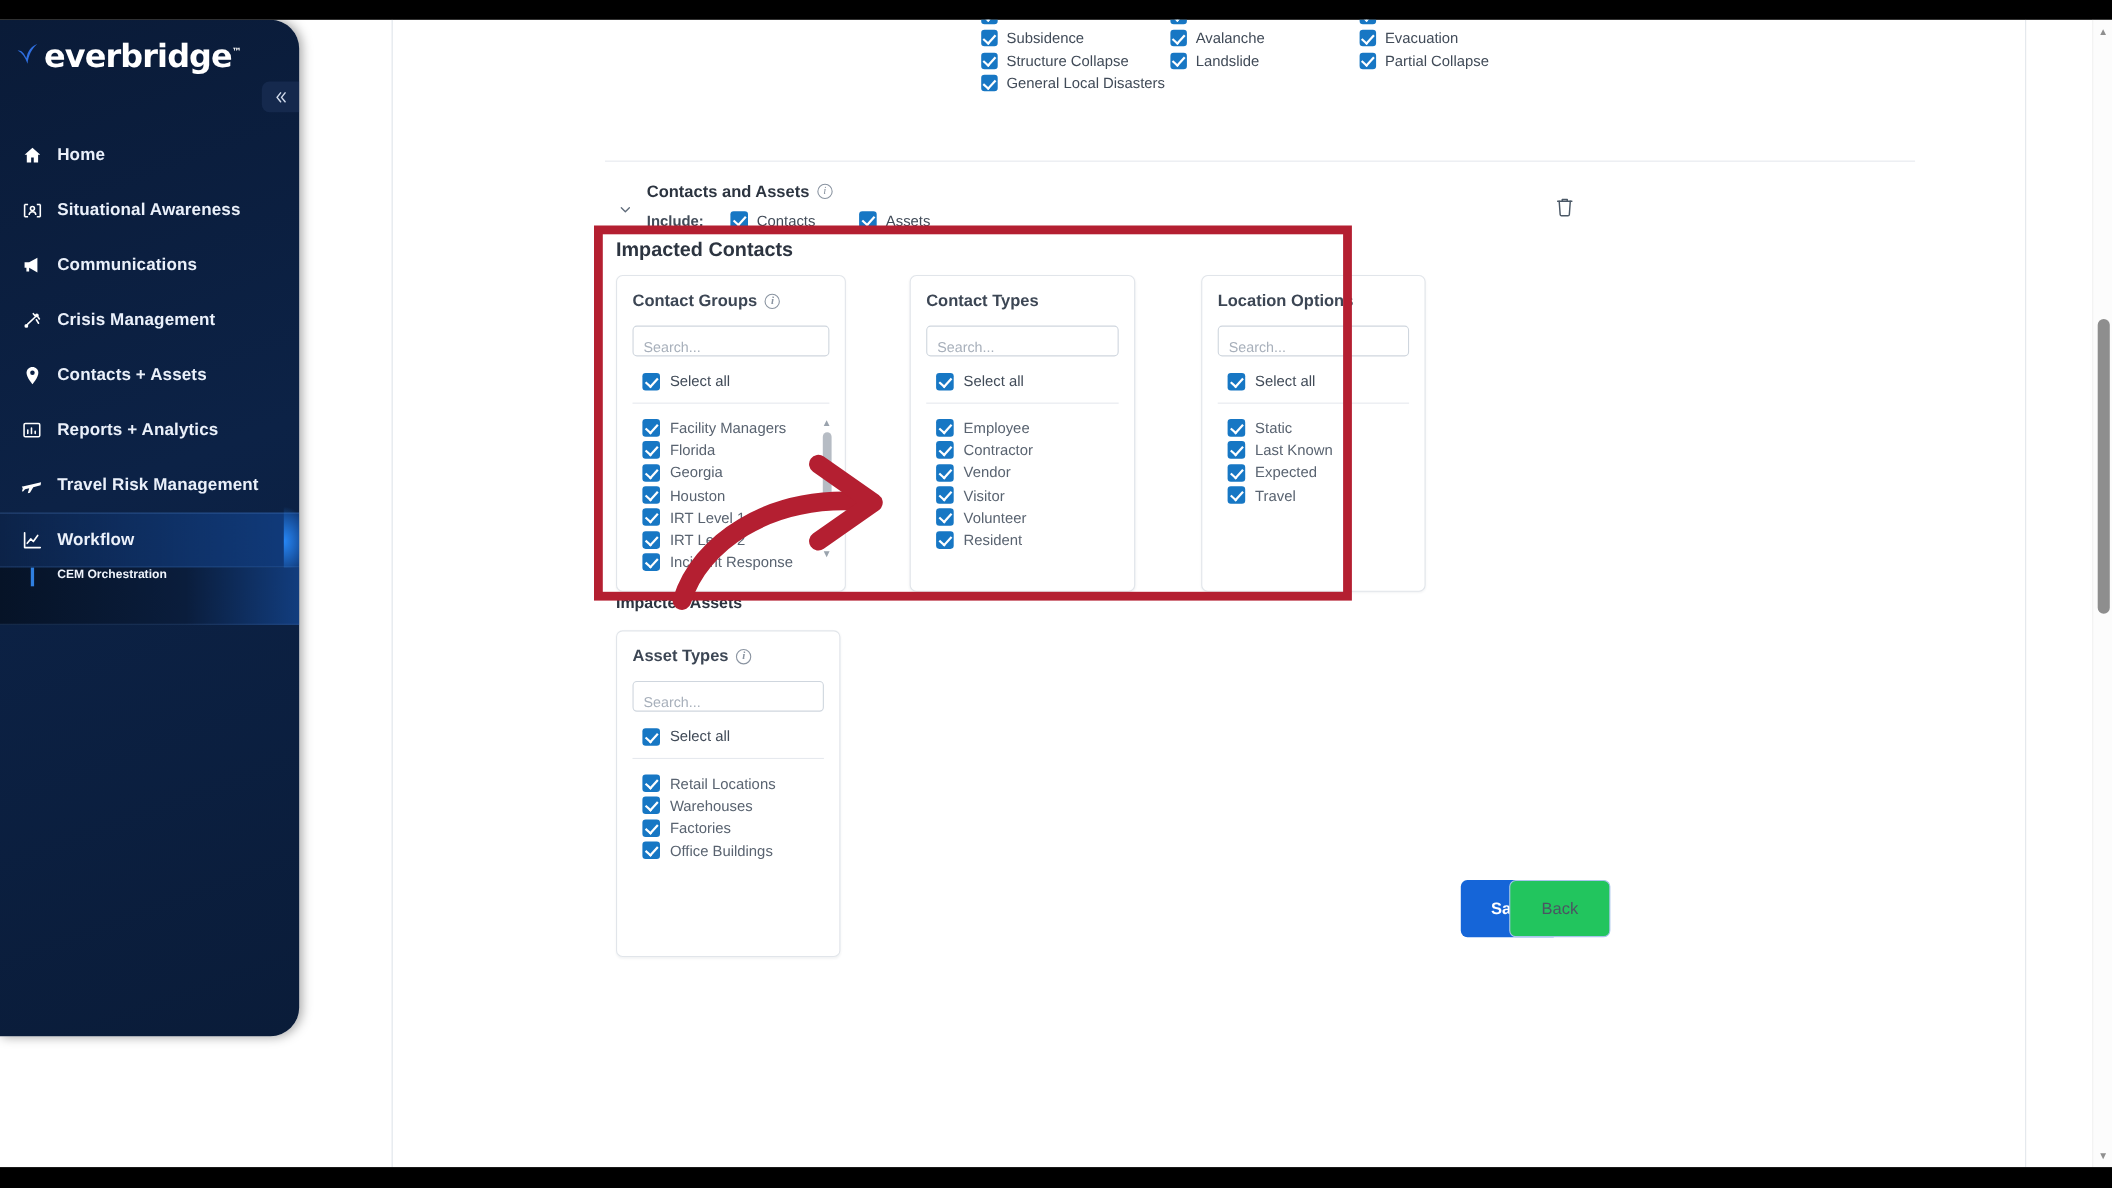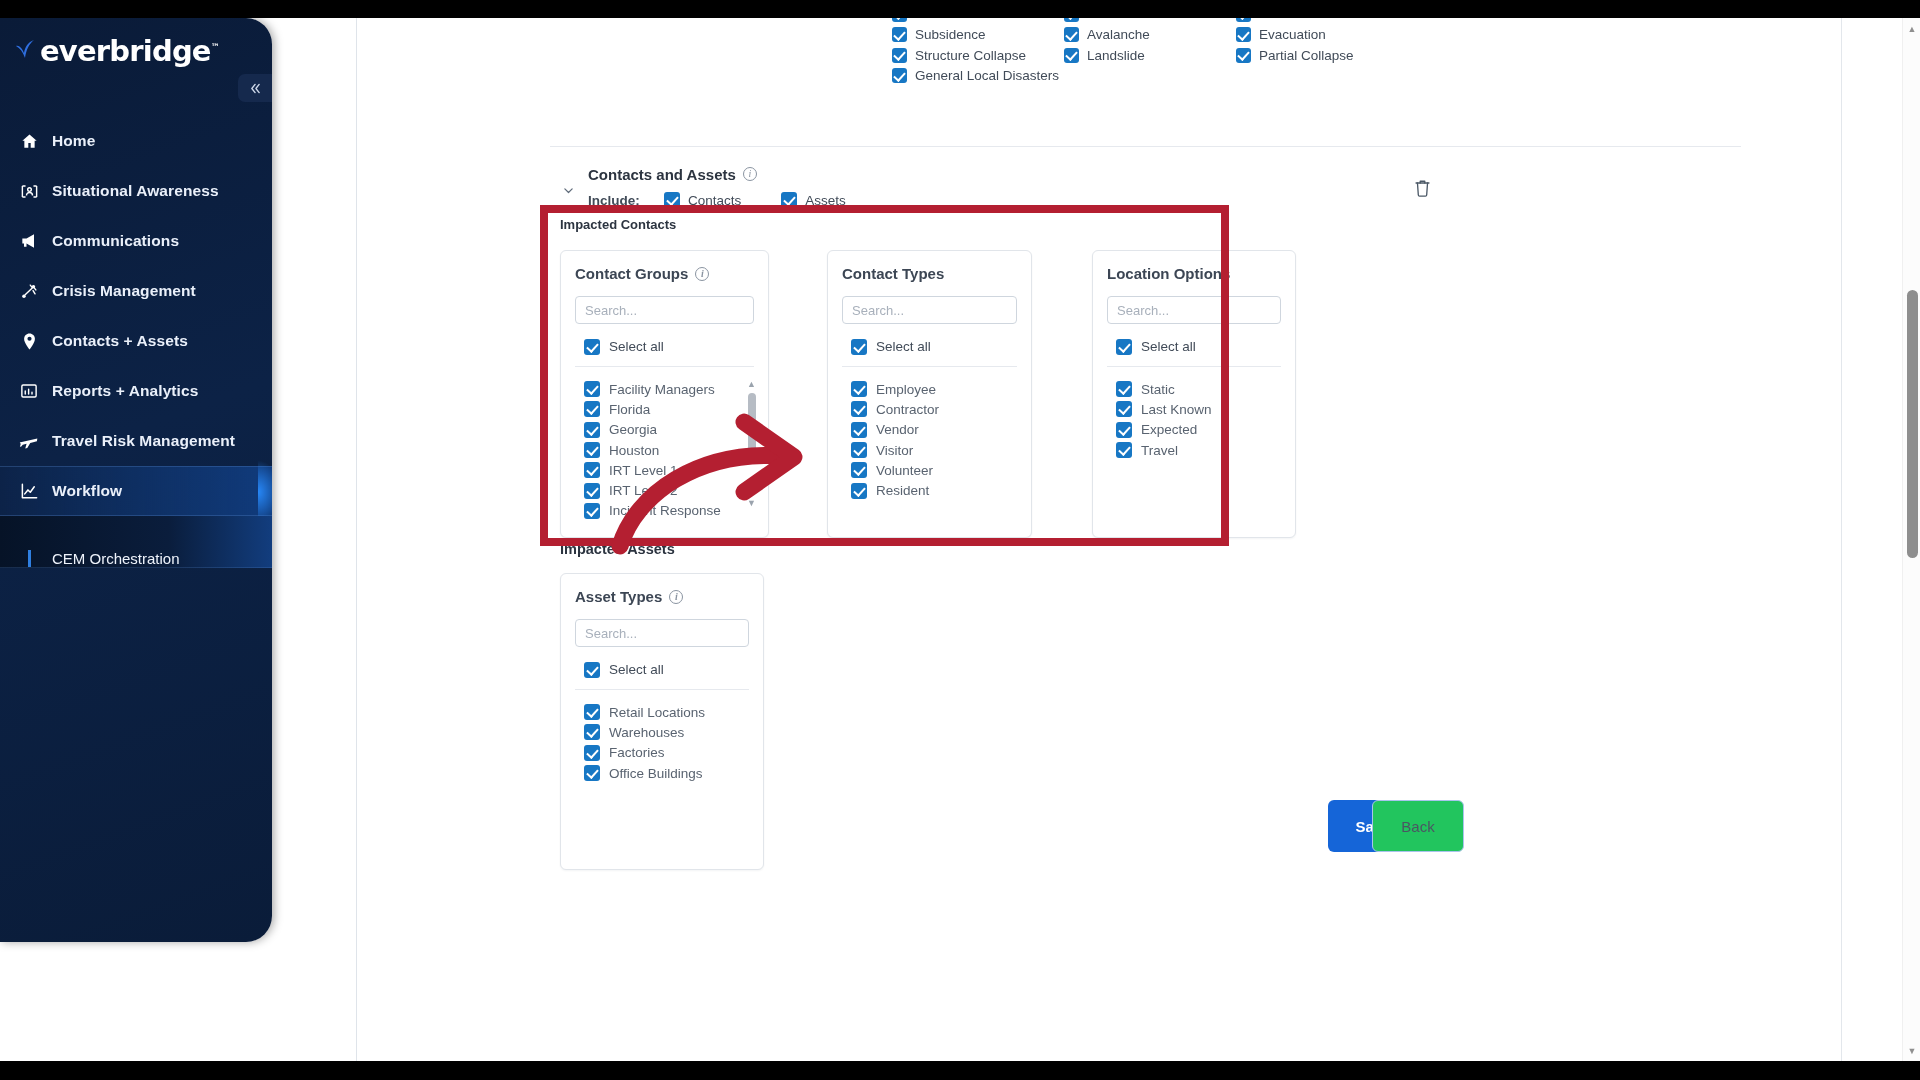--- a/index.html
+++ b/index.html
@@ -58,22 +58,22 @@
     background: linear-gradient(90deg, rgba(12,38,80,.25) 0%, rgba(20,80,170,.55) 100%);
     border-top: 1px solid rgba(90,140,210,.30);
     border-bottom: 1px solid rgba(90,140,210,.30);
   }
   .nav-item.active::after {
     content:""; position:absolute; right:-8px; top:-6px; width:22px; height:62px;
     background: radial-gradient(ellipse at left center, rgba(40,140,255,.95) 0%, rgba(40,140,255,0) 72%);
     pointer-events: none;
   }
   .nav-sub {
-    position: relative; display: flex; align-items: flex-end; height: 52px;
-    padding-left: 14px; color: #eef3fb; font-size: 15px; font-weight: 400;
+    position: relative; display: flex; align-items: flex-start; height: 52px;
+    padding-left: 14px; color: #eef3fb; font-size: 11px; font-weight: 700;
     background: linear-gradient(90deg,#061327 0%, #0a1d3c 62%, #123d7e 100%);
     border-bottom: 1px solid rgba(90,140,210,.22);
     cursor: pointer;
   }
   .nav-sub .bar {
     width: 30px; display:flex; align-items:center; justify-content:center;
     margin-right: 8px; flex:none;
   }
   .nav-sub .bar i { display:block; width:3px; height:17px; background:#2f7fe0; }
 
@@ -147,39 +147,39 @@
   
   #anno-box {
     position: absolute; left: 268px; top: 187px; width: 689px; height: 341px;
     border: 8px solid #b41f31; background: transparent; pointer-events: none;
     z-index: 8;
   }
 
   
   #impacted-contacts-title {
     position: absolute; left: 288px; top: 199px;
-    font-size: 13px; font-weight: 700; color: #2c3440;
+    font-size: 18px; font-weight: 700; color: #2c3440;
   }
   #impacted-assets-title {
     position: absolute; left: 288px; top: 523px;
     font-size: 14.5px; font-weight: 700; color: #2c3440;
   }
 
   .panel {
     position: absolute; background: #ffffff; border: 1px solid #e1e5ea;
     border-radius: 6px; box-shadow: 0 1px 2px rgba(20,30,50,.05);
   }
   .panel-title {
     display:flex; align-items:center; gap:7px;
     font-size: 15px; font-weight: 700; color: #3c4654;
     padding: 14px 0 0 14px;
   }
   .panel-search {
     margin: 14px 14px 0 14px; height: 28px; border: 1px solid #cfd6de;
-    border-radius: 4px; display: flex; align-items: center; padding: 0 9px;
+    border-radius: 4px; display: flex; align-items: flex-end; padding: 0 9px;
     background: #fff;
   }
   .panel-search span { font-size: 13px; color: #a8b0bb; }
   .selectall-row {
     display:flex; margin: 15px 14px 0 14px; cursor: pointer;
   }
   .selectall-row span { font-size: 13.5px; color: #414b58; margin-left: 9px; }
   .panel-rule { margin: 11px 14px 0 14px; height: 1px; background: #e6e9ee; }
   .opt-list { margin: 12px 0 0 14px; position: relative; }
   .opt-row { display:flex; align-items:center; height: 20.3px; cursor: pointer; }

